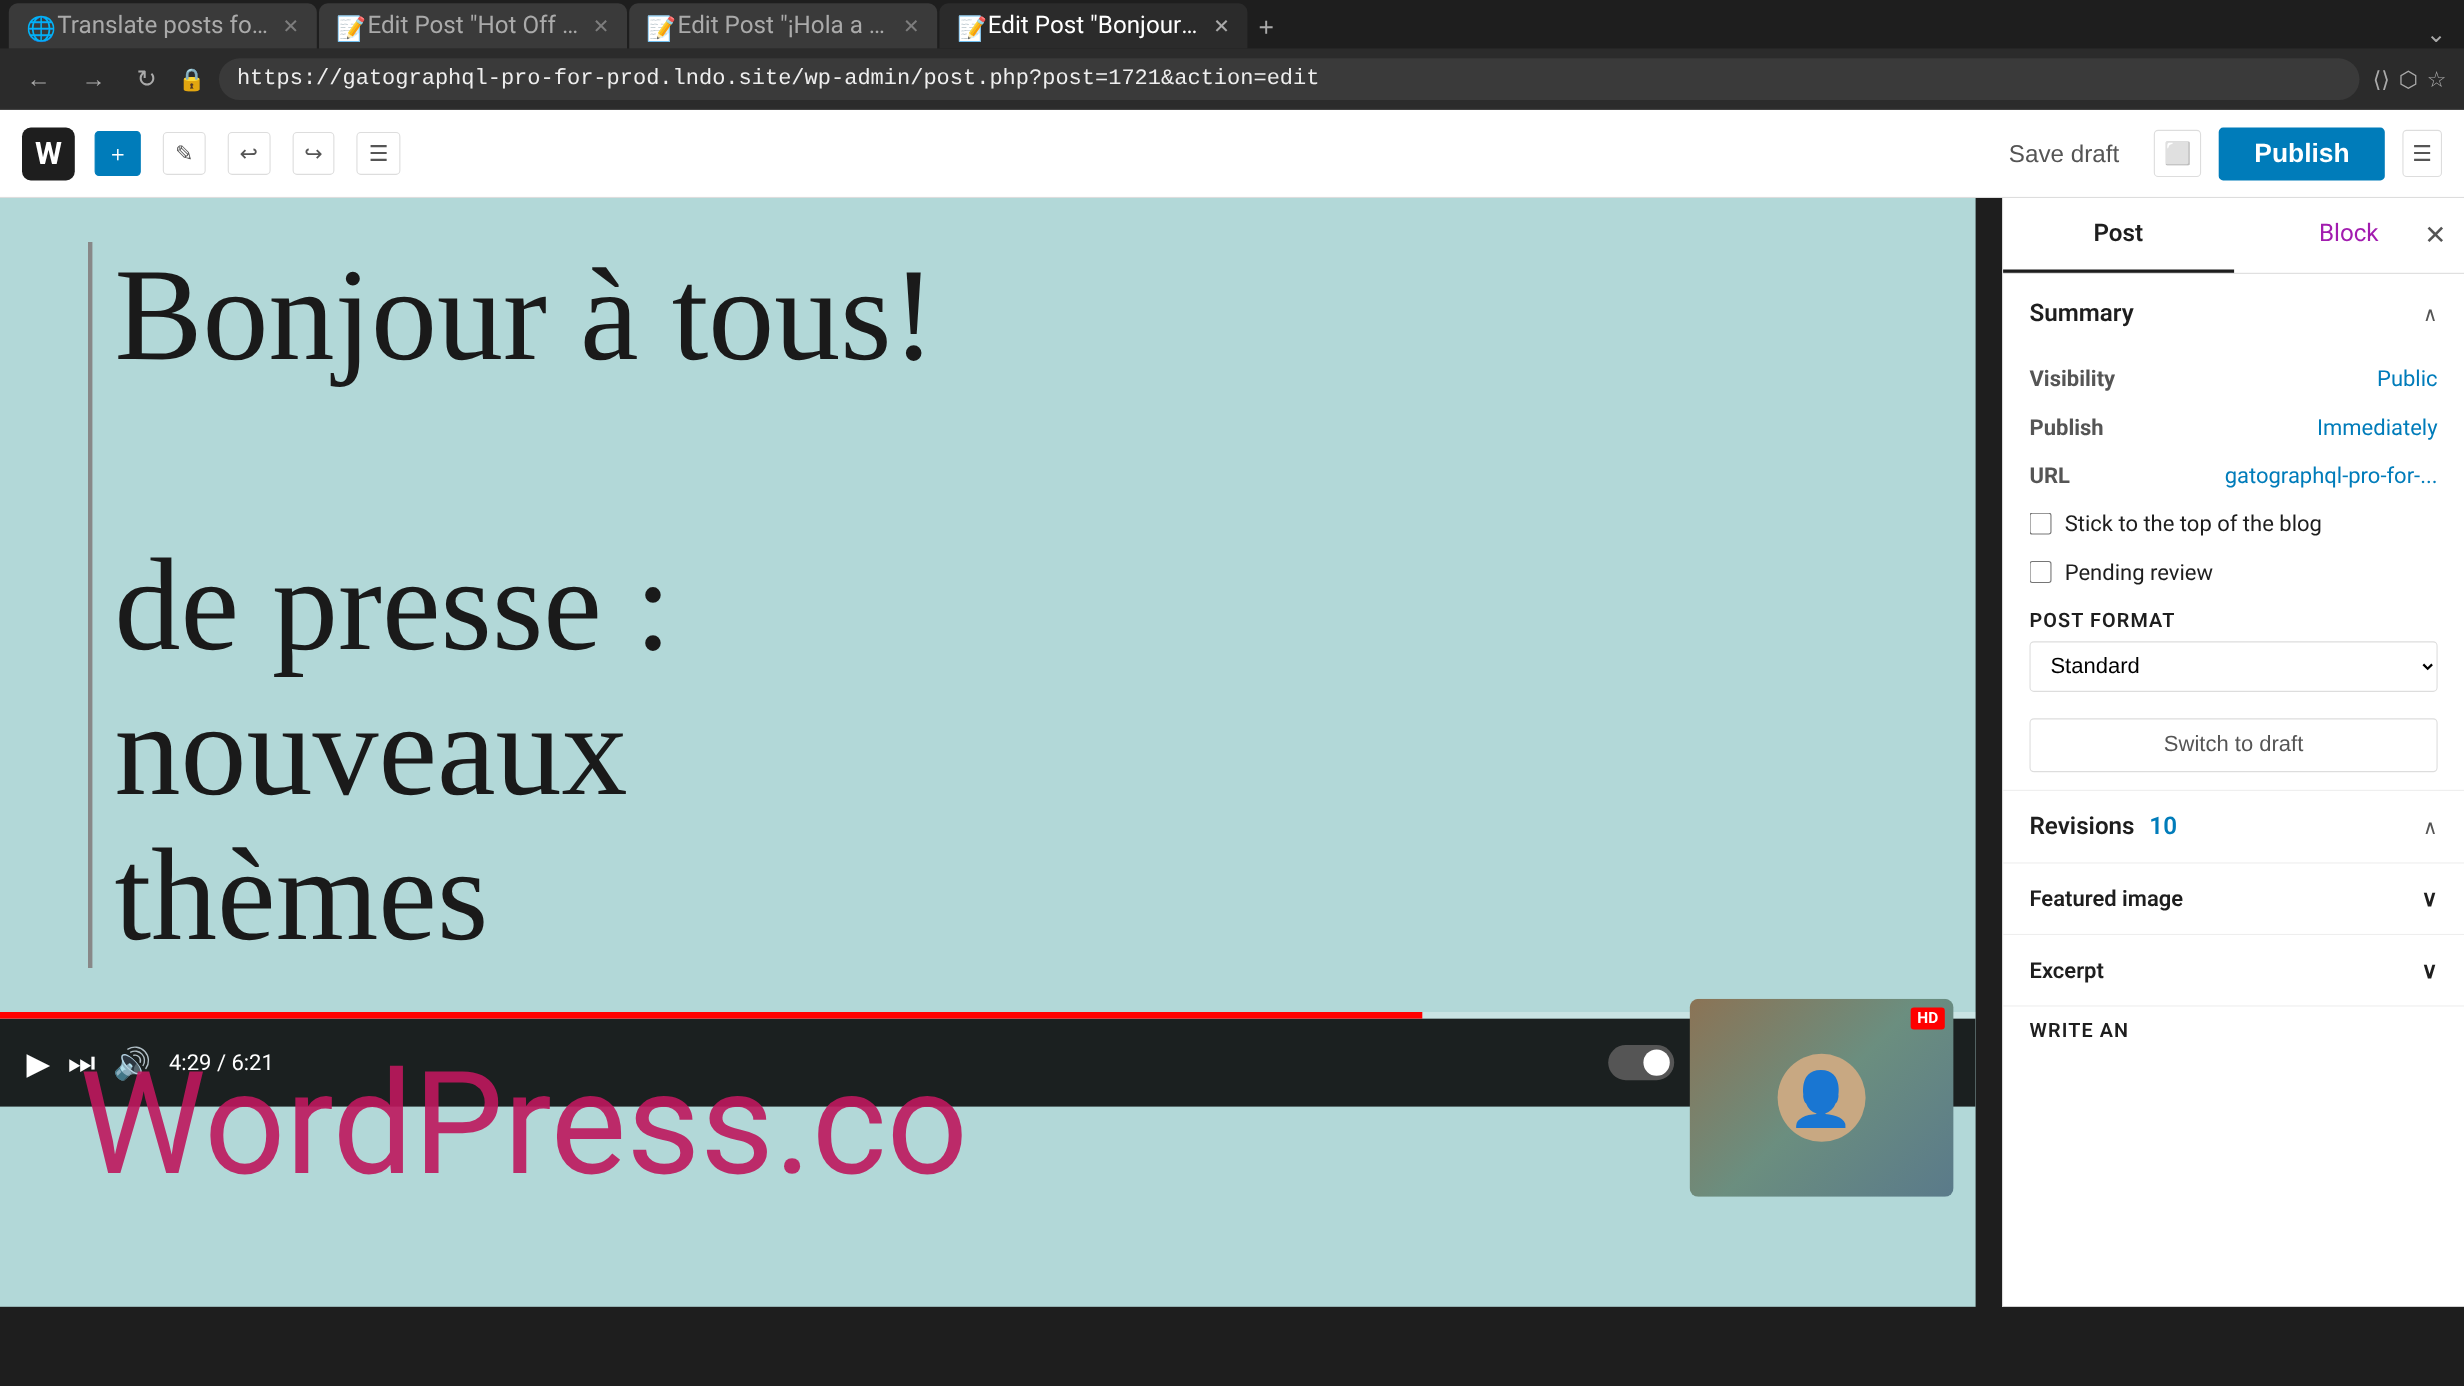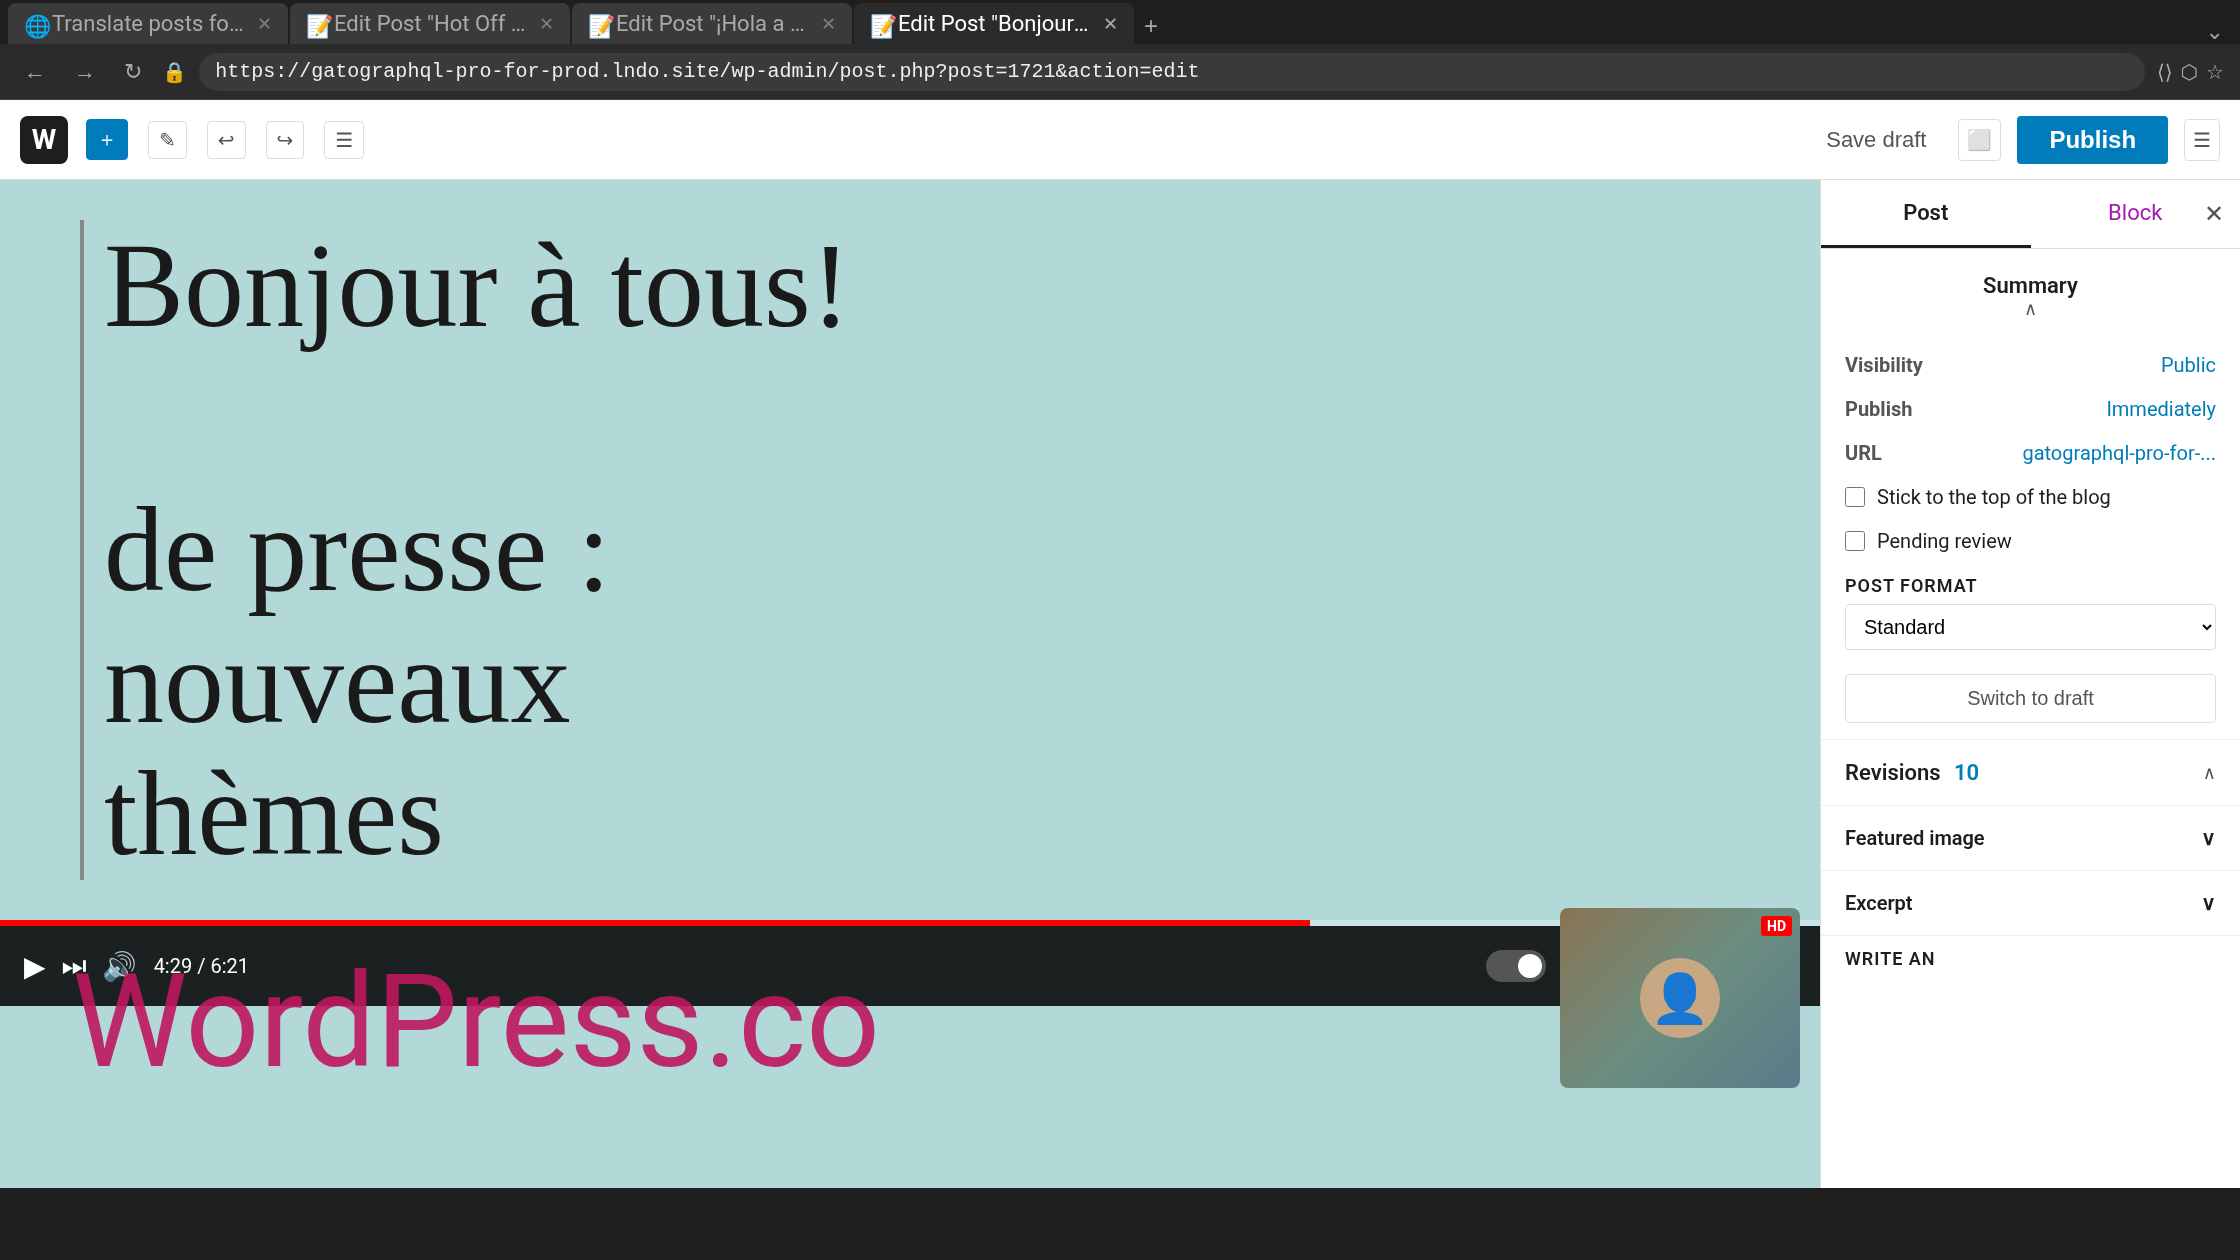--- a/index.html
+++ b/index.html
@@ -32,30 +32,30 @@
 
     
     .main-layout { display: flex; height: calc(1260px - 72px - 44px - 56px - 80px); }
 
     
     .editor-area { flex: 1; background: #b2d8d8; position: relative; overflow: hidden; }
     .editor-content { padding: 40px 80px; }
     .post-title { font-size: 120px; font-weight: 300; color: #1a1a1a; line-height: 1.1; font-family: Georgia, serif; }
 
     
-    .sidebar { width: 420px; background: #fff; border-left: 1px solid #ddd; display: flex; flex-direction: column; flex-shrink: 0; }
+    .sidebar { width: 420px; background: #fff; border-left: 1px solid #ddd; display: flex; flex-direction: column; flex-shrink: 0; margin-left: 24px; }
     .sidebar-tabs { display: flex; border-bottom: 1px solid #ddd; position: relative; }
     .sidebar-tab { flex: 1; padding: 20px; text-align: center; font-size: 22px; cursor: pointer; color: #a21caf; border-bottom: 3px solid transparent; }
     .sidebar-tab.active { color: #1e1e1e; border-bottom-color: #1e1e1e; font-weight: 600; }
     .sidebar-close { position: absolute; right: 16px; top: 50%; transform: translateY(-50%); background: none; border: none; font-size: 24px; color: #555; cursor: pointer; }
     .sidebar-body { flex: 1; overflow-y: auto; padding: 0; }
 
     
     .section { border-bottom: 1px solid #eee; }
-    .section-header { display: flex; align-items: center; justify-content: space-between; padding: 24px 24px; cursor: pointer; flex-direction: column; }
+    .section-header { display: flex; align-items: center; justify-content: space-between; padding: 24px 24px; cursor: pointer; }
     .section-title { font-size: 22px; font-weight: 600; color: #1e1e1e; }
     .section-chevron { font-size: 18px; color: #555; }
 
     .meta-row { display: flex; align-items: center; justify-content: space-between; padding: 10px 24px; font-size: 20px; }
     .meta-label { color: #555; font-weight: bold; }
     .meta-value { color: #007cba; cursor: pointer; }
     .meta-value-url { color: #007cba; cursor: pointer; overflow: hidden; text-overflow: ellipsis; white-space: nowrap; max-width: 200px; }
 
     .checkbox-row { display: flex; align-items: center; gap: 12px; padding: 10px 24px; font-size: 20px; color: #1e1e1e; }
     .checkbox-row input[type="checkbox"] { width: 20px; height: 20px; cursor: pointer; }

